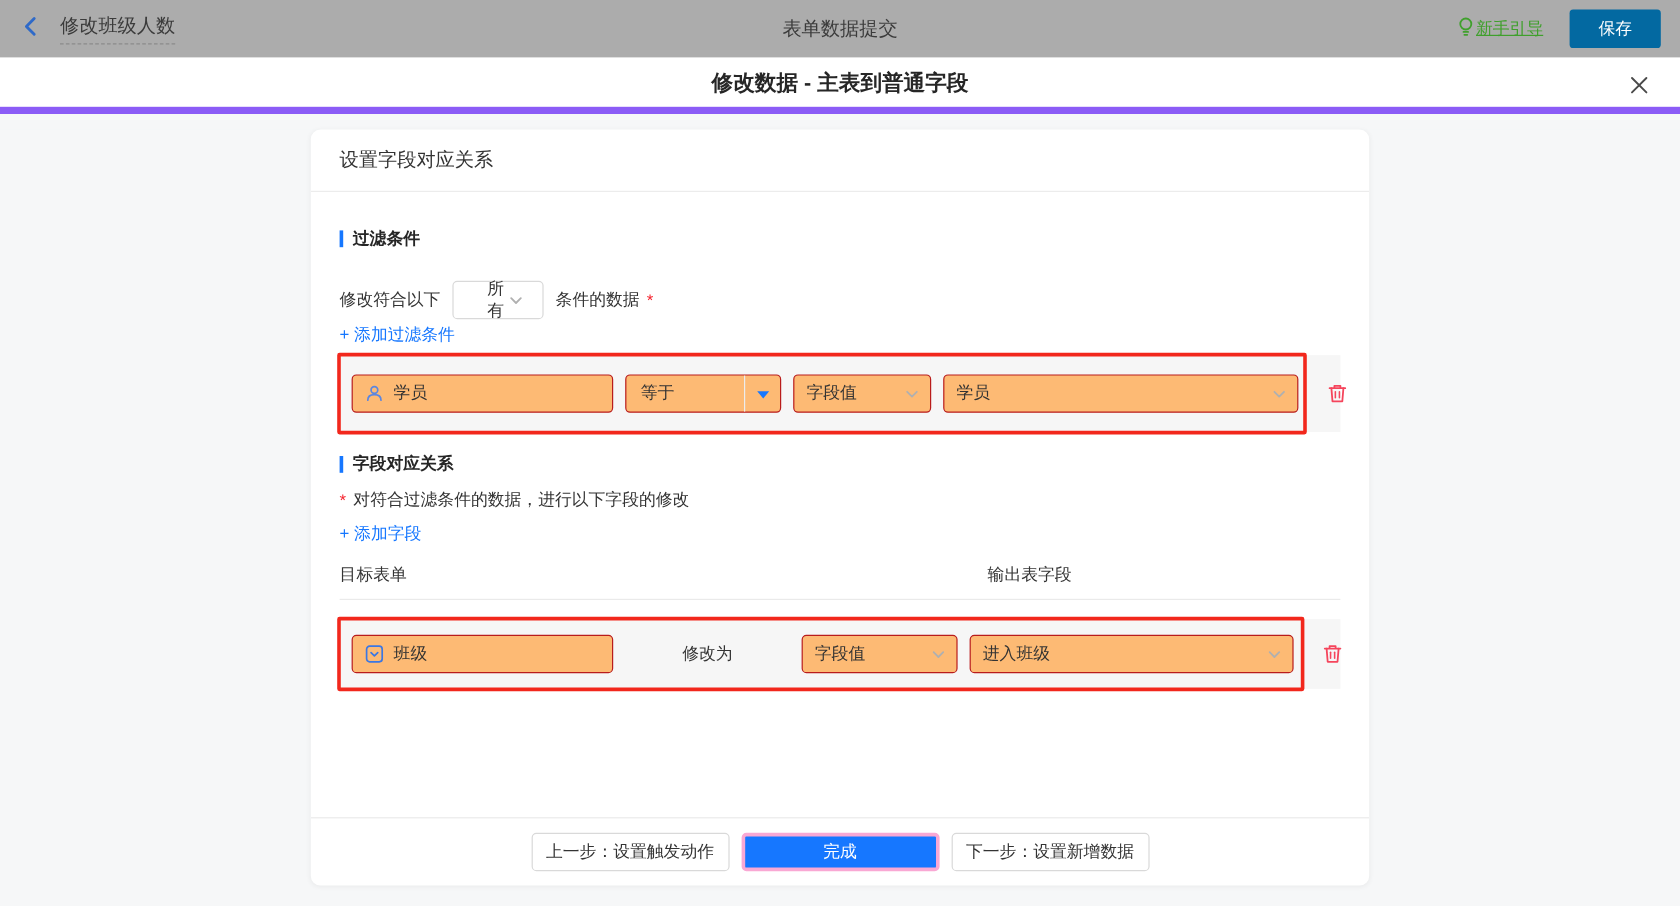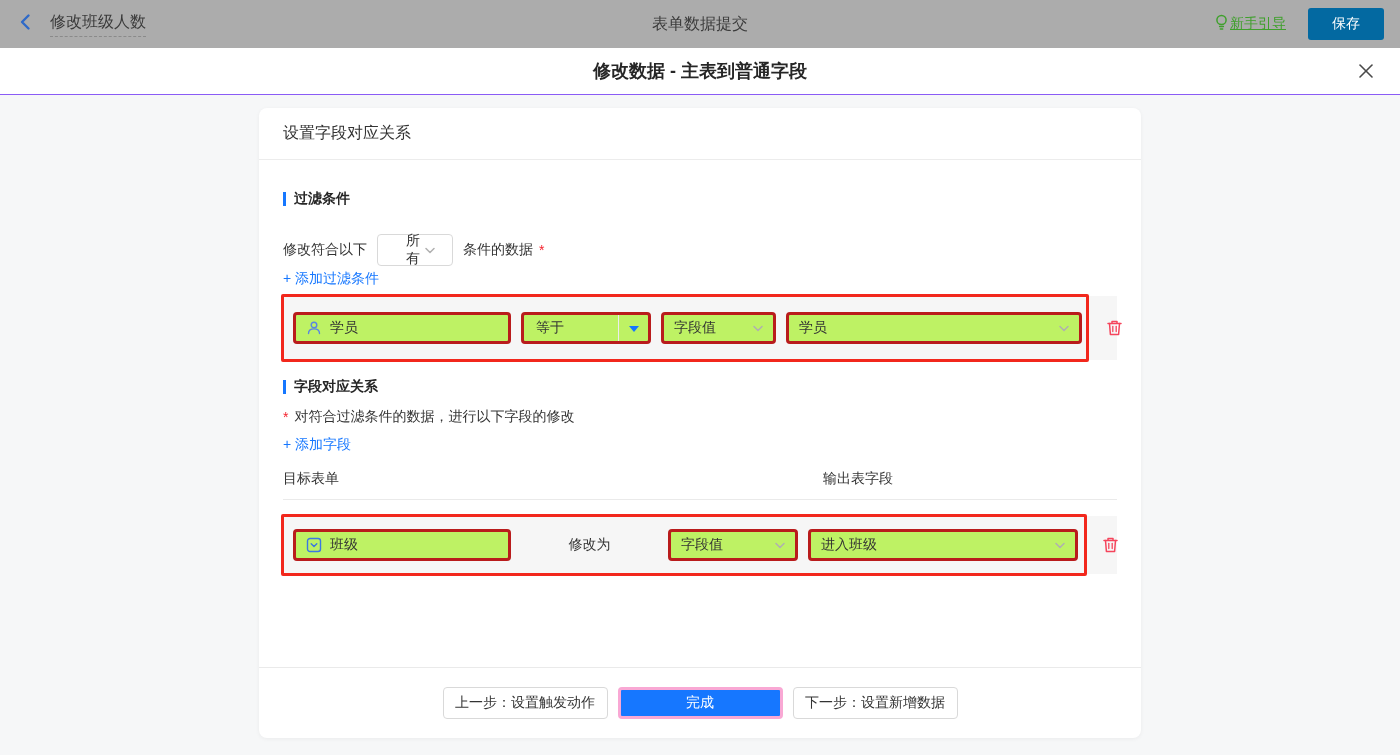--- a/index.html
+++ b/index.html
@@ -9,21 +9,21 @@
   .topbar { height:48px; background:#acacac; display:flex; align-items:center; position:relative; padding:0 16px; }
   .topbar-left { display:flex; align-items:center; gap:14px; }
   .back-btn { display:flex; align-items:center; cursor:pointer; }
   .tb-title { font-size:16px; font-weight:500; color:#3b3b3b; border-bottom:1px dashed #8a8a8a; padding-bottom:3px; }
   .tb-center { position:absolute; left:0; right:0; text-align:center; font-size:16px; font-weight:500; color:#3b3b3b; pointer-events:none; }
   .topbar-right { margin-left:auto; display:flex; align-items:center; gap:22px; position:relative; z-index:1; }
   .guide { display:flex; align-items:center; gap:1px; color:#3fa02c; font-size:14px; cursor:pointer;text-decoration:underline; }
   .save-btn { background:#0369a1; color:#fff; font-size:14px; border:none; border-radius:3px; height:32px; padding:0 24px; cursor:pointer; }
 
   
-  .dlg-header { height:47px; background:#fff; border-bottom:1px solid #8b5cf6; position:relative; display:flex; align-items:center; justify-content:center;text-align:right; }
+  .dlg-header { height:47px; background:#fff; border-bottom:6px solid #8b5cf6; position:relative; display:flex; align-items:center; justify-content:center;text-align:right; }
   .dlg-title { font-size:18px; font-weight:700; color:#262626; }
   .dlg-close { position:absolute; right:24px; top:13px; cursor:pointer; line-height:0; }
 
   
   .modal-body { height:660px; background:#f6f7f8; }
   .panel { width:882px; height:630px; margin:13px auto 0; background:#fff; border-radius:8px; box-shadow:0 1px 4px rgba(0,0,0,.05); display:flex; flex-direction:column; overflow:hidden; }
   .panel-header { height:52px; border-bottom:1px solid #ececec; display:flex; align-items:center; padding:0 24px; font-size:16px; color:#333; flex:none; }
   .panel-content { flex:1; padding:0 24px; }
 
   .sec-title { display:flex; align-items:center; gap:8px; font-size:14px; font-weight:700; color:#262626; }
@@ -35,40 +35,40 @@
   .star { color:#f5222d; margin-left:6px; font-size:14px; }
 
   .add-link { margin-top:4px; color:#1677ff; font-size:14px; cursor:pointer; width:fit-content; }
 
   .grow-row { position:relative; background:#f6f6f6; display:flex; align-items:center; gap:10px; }
   .row1 { margin-top:8px; padding:16px 10px; }
   .row2 { margin-top:16px; padding:13px 10px; }
   .hl { position:absolute; left:-2px; top:-2px; height:calc(100% + 4px); border:3px solid #f2271c; border-radius:2px; pointer-events:none; z-index:2; }
   .hl1 { width:808px; } .hl2 { width:806px; }
 
-  .fld { background:#bef264; border:3px solid #b91c1c; border-radius:4px; height:32px; display:flex; align-items:center; padding:0 10px; font-size:14px; color:#333; cursor:pointer; flex:none; }
+  .fld { background:#fdba74; border:1px solid #b91c1c; border-radius:4px; height:32px; display:flex; align-items:center; padding:0 10px; font-size:14px; color:#333; cursor:pointer; flex:none; }
   .fld .lbl { margin-right:auto; }
   .fld .ficon { margin-right:8px; line-height:0; }
   .w218{width:218px} .w130{width:130px} .w115{width:115px} .w296{width:296px} .w270{width:270px}
   .fld-split { padding:0; }
   .fld-split .txt { flex:1; padding:0 12px; }
   .arrow-seg { width:30px; align-self:stretch; border-left:1px solid #ececec; display:flex; align-items:center; justify-content:center; }
   .tri-down { width:0; height:0; border:5px solid transparent; border-top:6px solid #1677ff; margin-top:6px; }
   .chev { line-height:0; }
   .mid-label { width:137px; text-align:center; font-size:14px; color:#333; flex:none; }
 
   .trash { margin-left:14px; line-height:0; cursor:pointer; flex:none; }
 
   .note-line { margin-top:12px; font-size:14px; color:#333; display:flex; align-items:center; }
   .note-line .star2 { color:#f5222d; margin-right:6px; }
 
   .thead { margin-top:16px; position:relative; font-size:14px; font-weight:500; color:#333; padding-bottom:11px; border-bottom:1px solid #eaeaea; }
   .thead .col2 { position:absolute; left:540px; top:0; }
 
-  .panel-footer { flex:none; height:71px; border-top:1px solid #eaeaea; display:flex; align-items:center; justify-content:center; gap:10px; }
+  .panel-footer { flex:none; height:57px; border-top:1px solid #eaeaea; display:flex; align-items:center; justify-content:center; gap:10px; }
   .btn { height:32px; width:165px; border-radius:4px; font-size:14px; cursor:pointer; font-family:inherit; }
   .btn-ghost { background:#fff; border:1px solid #d9d9d9; color:#333; }
   .btn-primary { background:#1677ff; border:3px solid #f9a8d4; color:#fff; }
 </style>
 </head>
 <body>
 
 <div class="topbar">
   <div class="tb-center">表单数据提交</div>
   <div class="topbar-left">

